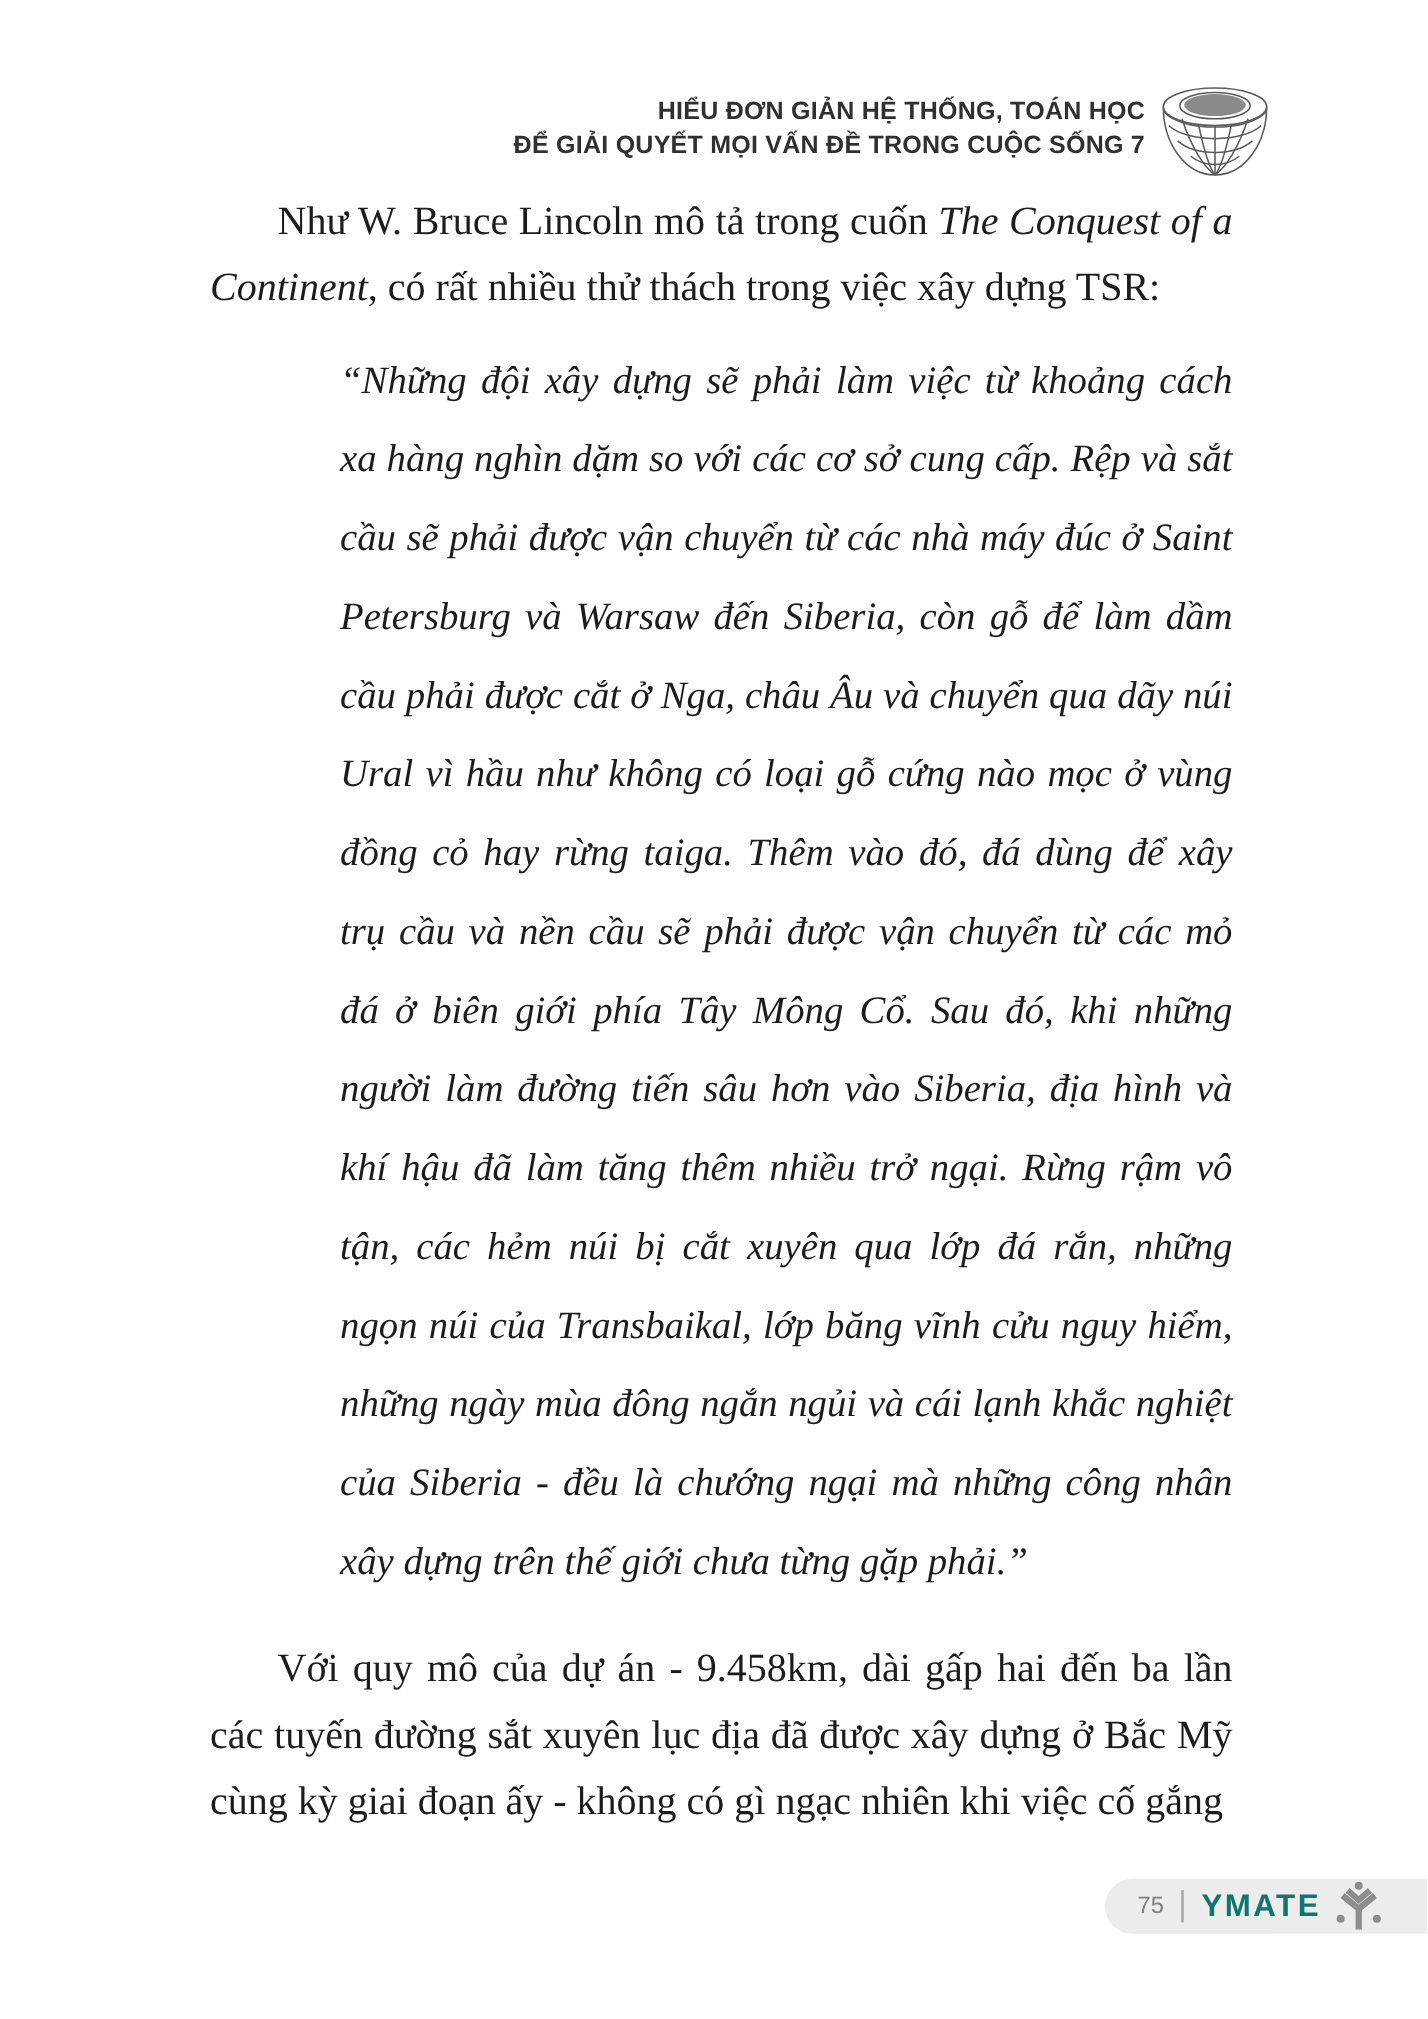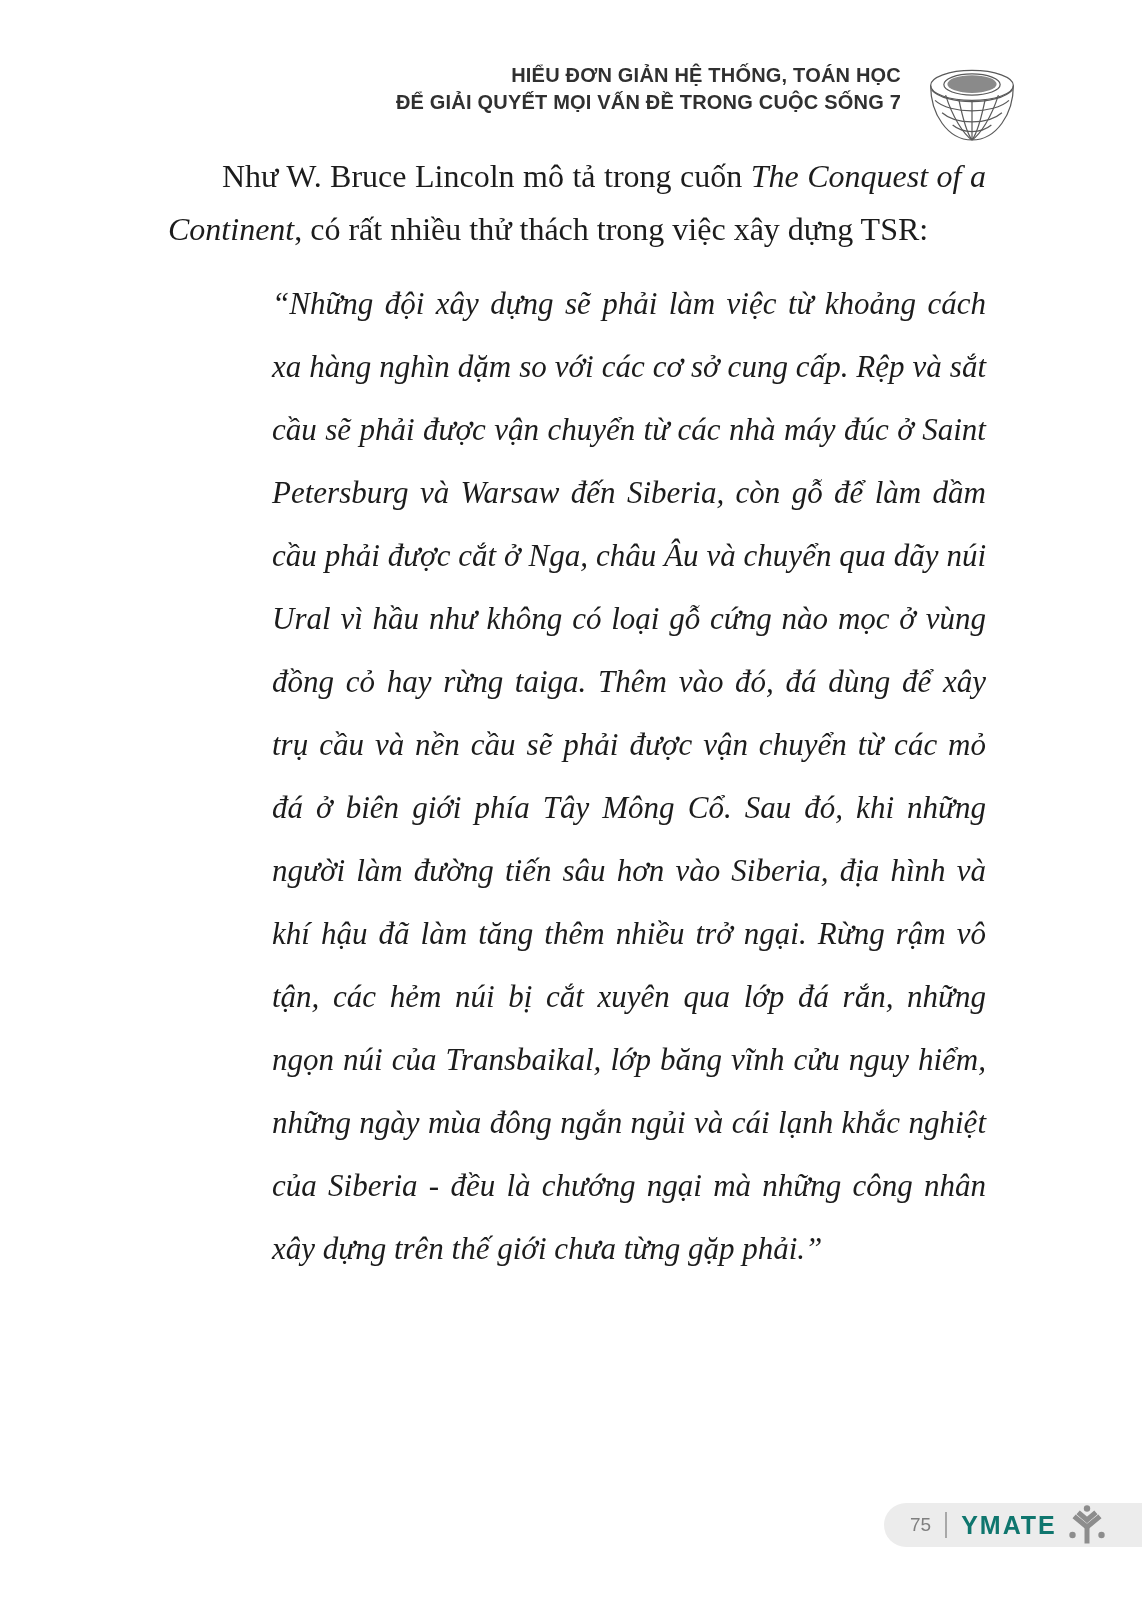--- a/index.html
+++ b/index.html
@@ -12,21 +12,22 @@
     font-family: "Liberation Serif", serif;
     color: #1c1c1c;
   }
 
   
   .page-header {
     position: absolute;
     top: 62px;
     right: 126px;
     display: flex;
-    gap: 27px;
+    align-items: center;
+    gap: 12px;
   }
   .header-text {
     text-align: right;
     font-family: "Liberation Sans", sans-serif;
     font-weight: bold;
     font-size: 20px;
     line-height: 27px;
     letter-spacing: 0.2px;
     color: #303030;
     white-space: nowrap;
@@ -118,20 +119,21 @@
       </svg>
     </div>
   </header>
 
   <main class="content">
 
     <p class="body-p indent"><span>Như W. Bruce Lincoln mô tả trong cuốn </span><i>The Conquest of a Continent</i><span>, có rất nhiều thử thách trong việc xây dựng TSR:</span></p>
 
     <blockquote class="quote">“Những đội xây dựng sẽ phải làm việc từ khoảng cách xa hàng nghìn dặm so với các cơ sở cung cấp. Rệp và sắt cầu sẽ phải được vận chuyển từ các nhà máy đúc ở Saint Petersburg và Warsaw đến Siberia, còn gỗ để làm dầm cầu phải được cắt ở Nga, châu Âu và chuyển qua dãy núi Ural vì hầu như không có loại gỗ cứng nào mọc ở vùng đồng cỏ hay rừng taiga. Thêm vào đó, đá dùng để xây trụ cầu và nền cầu sẽ phải được vận chuyển từ các mỏ đá ở biên giới phía Tây Mông Cổ. Sau đó, khi những người làm đường tiến sâu hơn vào Siberia, địa hình và khí hậu đã làm tăng thêm nhiều trở ngại. Rừng rậm vô tận, các hẻm núi bị cắt xuyên qua lớp đá rắn, những ngọn núi của Transbaikal, lớp băng vĩnh cửu nguy hiểm, những ngày mùa đông ngắn ngủi và cái lạnh khắc nghiệt của Siberia - đều là chướng ngại mà những công nhân xây dựng trên thế giới chưa từng gặp phải.”</blockquote>
 
+    <p class="body-p indent">Với quy mô của dự án - 9.458km, dài gấp hai đến ba lần các tuyến đường sắt xuyên lục địa đã được xây dựng ở Bắc Mỹ cùng kỳ giai đoạn ấy - không có gì ngạc nhiên khi việc cố gắng</p>
   </main>
 
   <footer class="footer-pill">
     <span class="page-num">75</span>
     <span class="footer-divider"></span>
     <span class="brand">YMATE</span>
     <span class="ymate-logo">
       <svg viewBox="0 0 40 40" xmlns="http://www.w3.org/2000/svg">
         <g stroke="#8d8d8d" stroke-width="5" fill="none" stroke-linecap="square">
           <path d="M13,9 L20,15 L27,9"></path>

